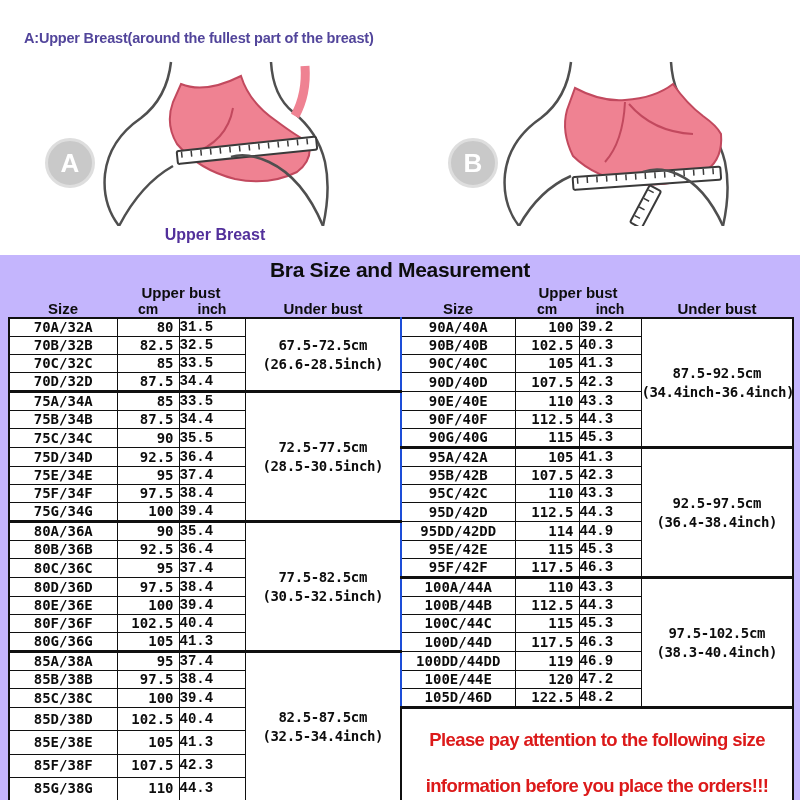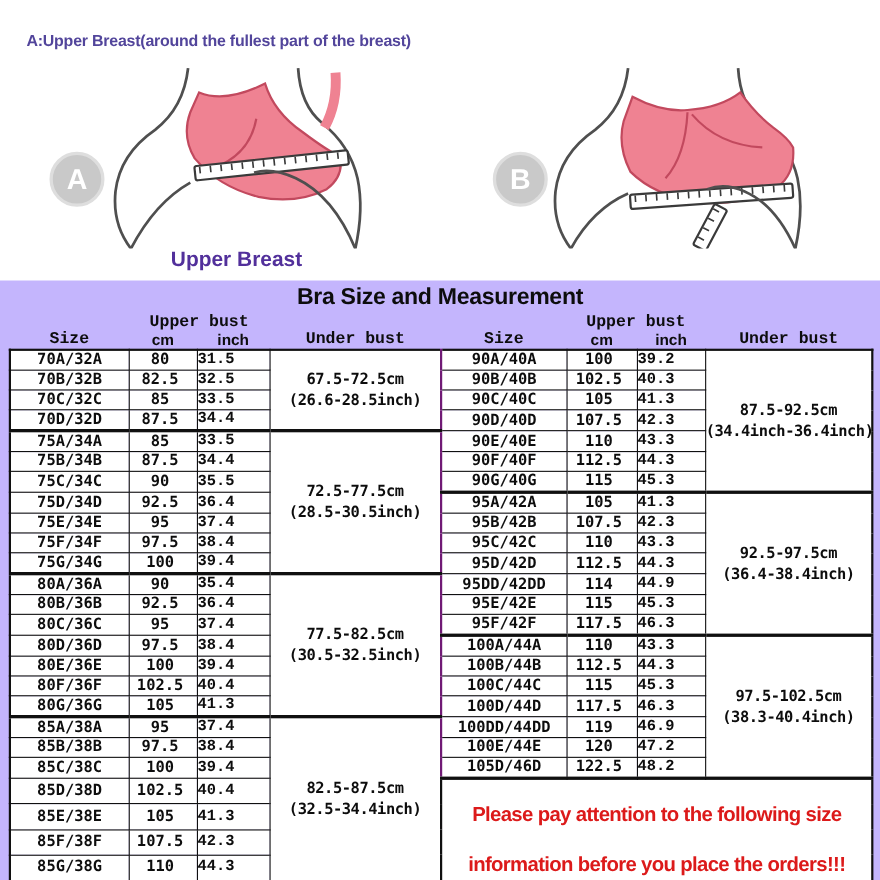--- a/index.html
+++ b/index.html
@@ -14,45 +14,45 @@
   .gh-right{left:414px;}
   .badge{position:absolute;top:138px;width:44px;height:44px;border-radius:50%;
          background:#c9c9c9;border:3px solid #dedede;color:#ffffff;font-weight:bold;
          font-size:26px;display:flex;align-items:center;justify-content:center;}
   .badge-a{left:45px;}
   .badge-b{left:448px;}
   .fig{position:absolute;top:58px;width:330px;height:168px;}
   .fig-a{left:55px;}
   .fig-b{left:455px;}
   .caption{position:absolute;top:226px;width:250px;text-align:center;font-weight:bold;
-           font-size:19px;color:#52309b;}
+           font-size:16px;color:#52309b;}
   .cap-a{left:90px;}
   .cap-b{left:462px;}
 
   
   .size-section{position:absolute;top:255px;left:0;width:800px;height:545px;
                 background:#c4b5fd;box-sizing:border-box;padding:0 8px;}
   .chart-title{height:28px;line-height:30px;text-align:center;font-weight:bold;
                font-size:21px;color:#0d0d0d;letter-spacing:-0.3px;}
   table.size-table{border-collapse:collapse;table-layout:fixed;width:784px;}
   thead th{background:transparent;border:none;font-weight:bold;font-size:15px;color:#0d0d0d;
            padding:0;font-family:"Liberation Sans",sans-serif;}
-  thead tr.h1 th{height:18px;vertical-align:bottom;font-family:Liberation Mono, monospace;}
+  thead tr.h1 th{height:18px;vertical-align:bottom;}
   thead tr.h2 th{height:15px;vertical-align:top;font-size:14px;}
   tbody{border:2px solid #101010;}
   tbody td{border:1px solid #101010;background:#ffffff;color:#0d0d0d;
            font-family:"DejaVu Sans Mono","Liberation Mono",monospace;font-weight:bold;
            font-size:14px;height:17px;line-height:17px;padding:0;white-space:nowrap;
            overflow:visible;}
   td.c-size{text-align:center;}
-  td.c-cm{text-align:center;padding-right:5px;}
+  td.c-cm{text-align:right;padding-right:5px;}
   td.c-inch{text-align:left;padding-right:8px;font-family:Liberation Mono, monospace;}
   td.c-under{text-align:center;}
   td.c-under div{line-height:19px;font-size:14px;letter-spacing:-0.4px;}
-  td.c-rsize{border-left:2px solid #701a75;}
+  td.c-rsize{border-left:2px solid #1d4ed8;}
   .g-top{border-top:3px solid #101010 !important;}
   td.c-notice{border-left:2px solid #101010;text-align:center;vertical-align:middle;
               font-family:"Liberation Sans",sans-serif;color:#dc1a1a;}
   td.c-notice div{font-weight:bold;font-size:18.5px;line-height:1.6;letter-spacing:-0.6px;margin-top:16px;}
 </style>
 </head>
 <body>
 
 <div class="sheet">
 

